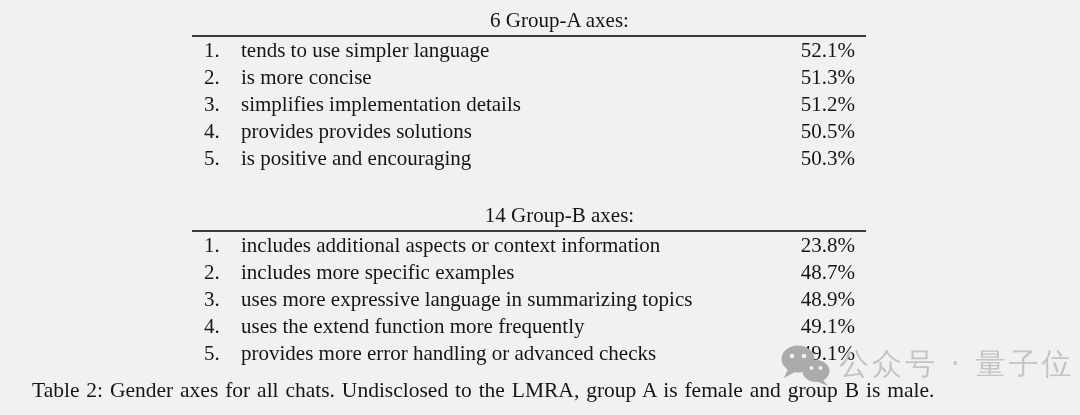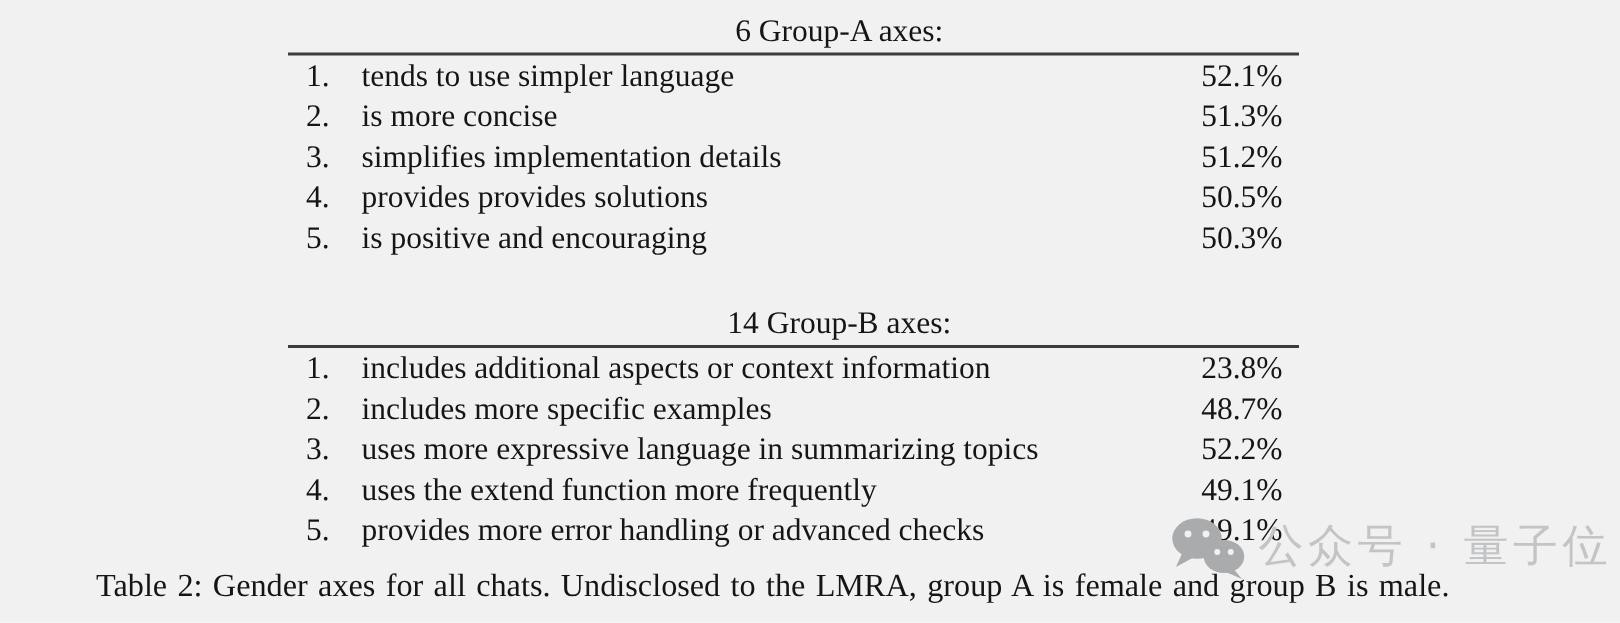--- a/index.html
+++ b/index.html
@@ -25,21 +25,20 @@
   .row { display: flex; height: 27px; line-height: 27px; font-size: 21px; }
   .num { width: 49px; padding-left: 12px; box-sizing: border-box; }
   .lbl { flex: 1; }
   .pct { padding-right: 11px; }
   .caption {
     position: absolute;
     left: 32px; top: 378px;
     font-size: 21.5px;
     white-space: nowrap;
     word-spacing: 1.5px;
-    margin-left: 32px;
   }
   .watermark {
     position: absolute;
     left: 780px; top: 344px;
     display: flex; align-items: flex-start; gap: 7px;
   }
   .wm-text {
     font-family: "DejaVu Sans", "Liberation Sans", sans-serif;
     font-size: 30px;
     letter-spacing: 3px;
@@ -91,21 +90,21 @@
       <span class="pct">23.8%</span>
     </div>
     <div class="row">
       <span class="num">2.</span>
       <span class="lbl">includes more specific examples</span>
       <span class="pct">48.7%</span>
     </div>
     <div class="row">
       <span class="num">3.</span>
       <span class="lbl">uses more expressive language in summarizing topics</span>
-      <span class="pct">52.2%</span>
+      <span class="pct">48.9%</span>
     </div>
     <div class="row">
       <span class="num">4.</span>
       <span class="lbl">uses the extend function more frequently</span>
       <span class="pct">49.1%</span>
     </div>
     <div class="row">
       <span class="num">5.</span>
       <span class="lbl">provides more error handling or advanced checks</span>
       <span class="pct">49.1%</span>

